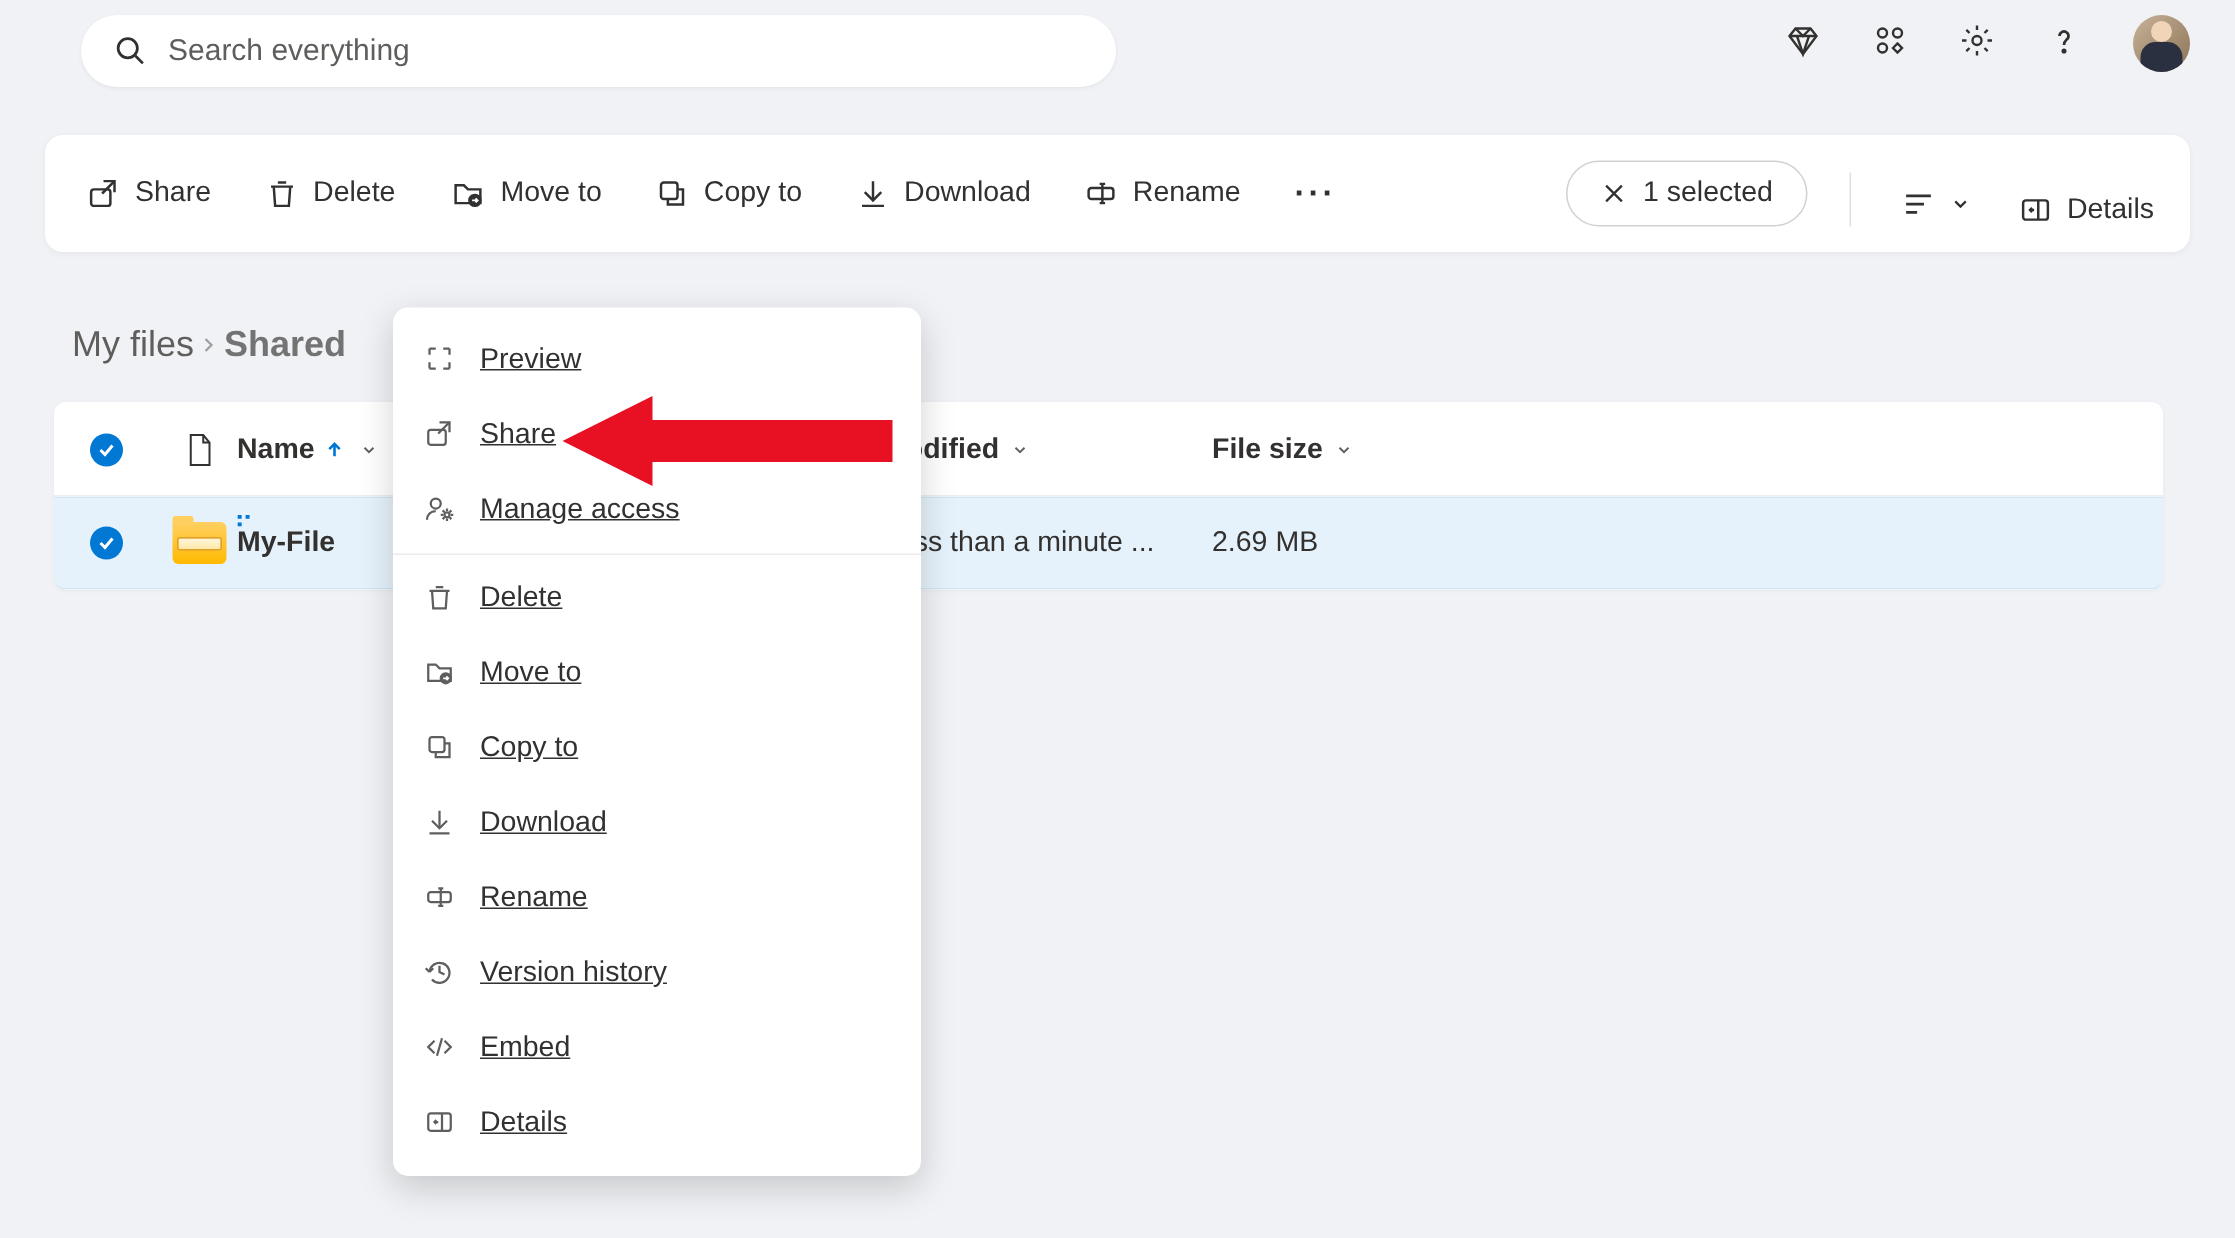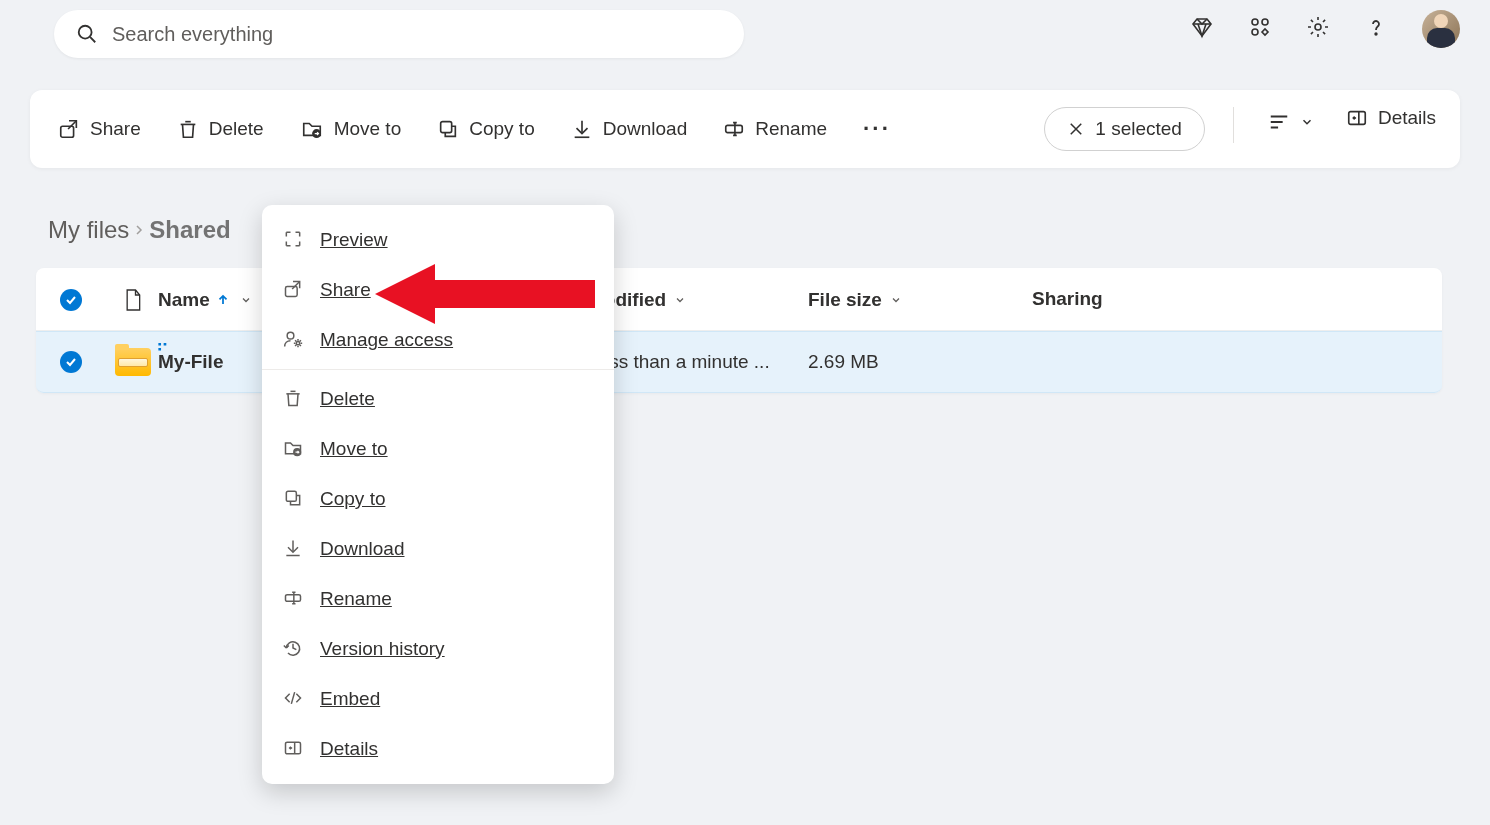--- a/index.html
+++ b/index.html
@@ -71,21 +71,21 @@
     padding: 0 24px;
     box-shadow: 0 1px 4px rgba(0,0,0,0.05);
   }
   .tool-btn {
     display: flex; align-items: center; gap: 10px;
     font-size: 19px; cursor: pointer; padding: 8px 4px;
     margin-right: 28px; color: #323130;
   }
   .tool-btn.more { margin-right: 0; letter-spacing: 2px; font-weight: bold; font-size: 22px; }
   .toolbar-right {
-    margin-left: auto; display: flex; align-items: flex-start; gap: 28px;
+    margin-left: auto; display: flex; align-items: flex-end; gap: 28px;
   }
   .selected-pill {
     display: flex; align-items: center; gap: 10px;
     border: 1px solid #d1d1d1; border-radius: 28px;
     padding: 10px 22px; font-size: 19px; cursor: pointer;
   }
   .divider-v { width:1px; height:36px; background:#e1dfdd; }
   .sort-btn { display:flex; align-items:center; gap:8px; cursor:pointer; padding:4px; }
   .details-btn { display:flex; align-items:center; gap:10px; font-size:19px; cursor:pointer; }
   
@@ -330,23 +330,20 @@
       <svg class="chev" width="12" height="12" viewBox="0 0 24 24" fill="none" stroke="#605e5c" stroke-width="2.5">
           <path d="M6 9 L12 15 L18 9"></path>
         </svg>
     </div>
     <div class="col-size">
       <span>File size</span>
       <svg class="chev" width="12" height="12" viewBox="0 0 24 24" fill="none" stroke="#605e5c" stroke-width="2.5">
           <path d="M6 9 L12 15 L18 9"></path>
         </svg>
     </div>
-    <div class="col-share">
-      <span>Sharing</span>
-    </div>
   </div>
 
   <div class="file-row">
     <div class="col-check">
       <div class="check-circle">
         <svg width="12" height="12" viewBox="0 0 24 24" fill="none" stroke="#fff" stroke-width="4">
             <path d="M4 12 L10 18 L20 6"></path>
           </svg>
       </div>
     </div>

